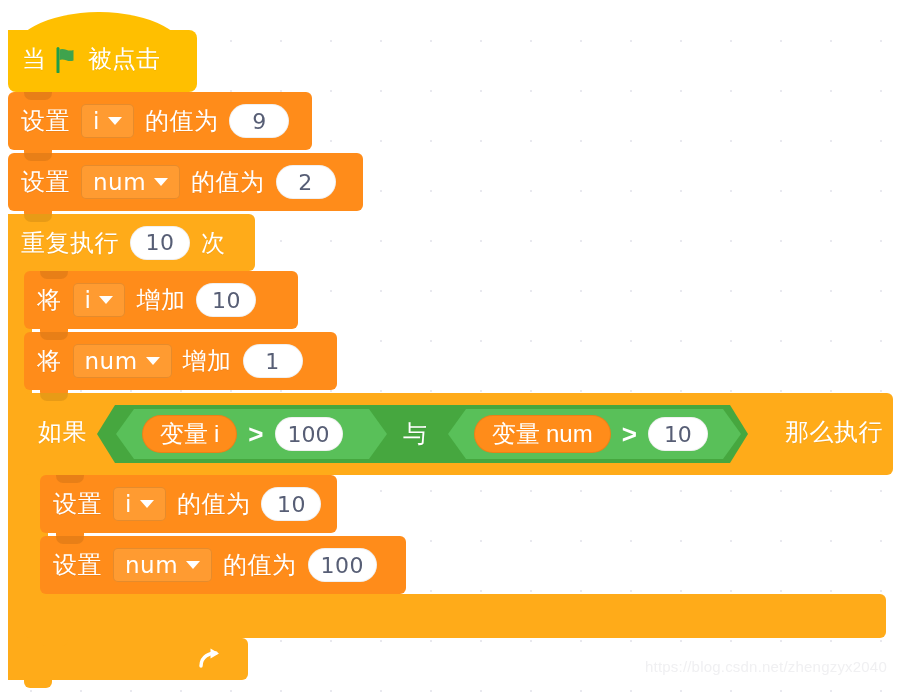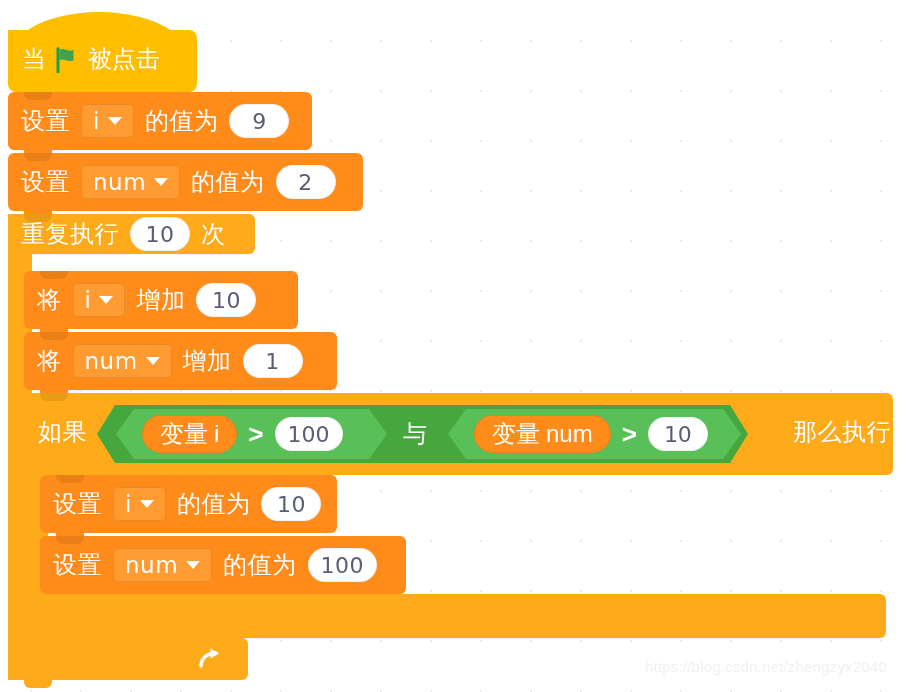--- a/index.html
+++ b/index.html
@@ -174,21 +174,21 @@
       </span>
       <span class="lbl cn">的值为</span>
       <span class="num">2</span>
     </div>
     <div class="notch" style="left:16px;top:0;"></div>
     <div class="bump" style="background:#FF8C1A;left:16px;top:58px;"></div>
   </div>
 
   <div style="position:absolute;left:8px;top:214px;width:24px;height:466px;background:#FFAB19;"></div>
 
-  <div class="blk c-ctrl" style="left:8px;top:214px;width:247px;height:40px;">
+  <div class="blk c-ctrl" style="left:8px;top:214px;width:247px;height:57px;">
     <div style="display:flex;align-items:center;gap:11px;padding-left:13px;">
       <span class="lbl cn">重复执行</span>
       <span class="num">10</span>
       <span class="lbl cn">次</span>
     </div>
     <div class="notch" style="left:16px;top:0;"></div>
   </div>
 
   <div class="blk c-ctrl" style="left:8px;top:638px;width:240px;height:42px;border-radius:0 6px 6px 6px;">
     <span class="looparrow" style="right:25px;top:9px;">
@@ -225,21 +225,21 @@
       <span class="num">1</span>
     </div>
     <div class="notch" style="left:16px;top:0;"></div>
     <div class="bump" style="background:#FF8C1A;left:16px;top:58px;"></div>
   </div>
 
   <div style="position:absolute;left:24px;top:393px;width:24px;height:245px;background:#FFAB19;"></div>
 
   <div class="blk c-ctrl" style="left:24px;top:393px;width:869px;height:82px;">
     <span class="lbl cn" style="position:absolute;left:14px;top:27px;">如果</span>
-    <span class="lbl cn" style="position:absolute;left:761px;top:27px;margin-left:8px;">那么执行</span>
+    <span class="lbl cn" style="position:absolute;left:761px;top:27px;">那么执行</span>
     <div class="notch" style="left:16px;top:0;"></div>
   </div>
 
   <div class="opgap c-op-out" style="left:97px;top:405px;width:651px;height:58px;"></div>
   <span class="lbl cn" style="position:absolute;left:403px;top:422px;">与</span>
 
   <div class="opgap c-op-in" style="left:116px;top:409px;width:271px;height:50px;"></div>
   <div style="position:absolute;left:116px;top:409px;width:271px;height:50px;display:flex;align-items:center;gap:11px;padding-left:26px;box-sizing:border-box;">
     <span class="pill">
       <span>变量</span>

